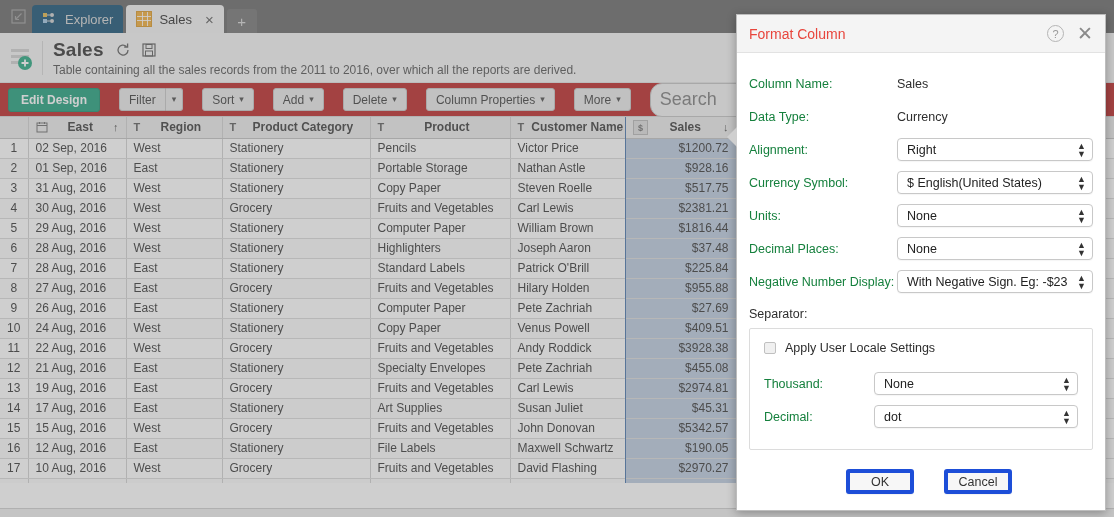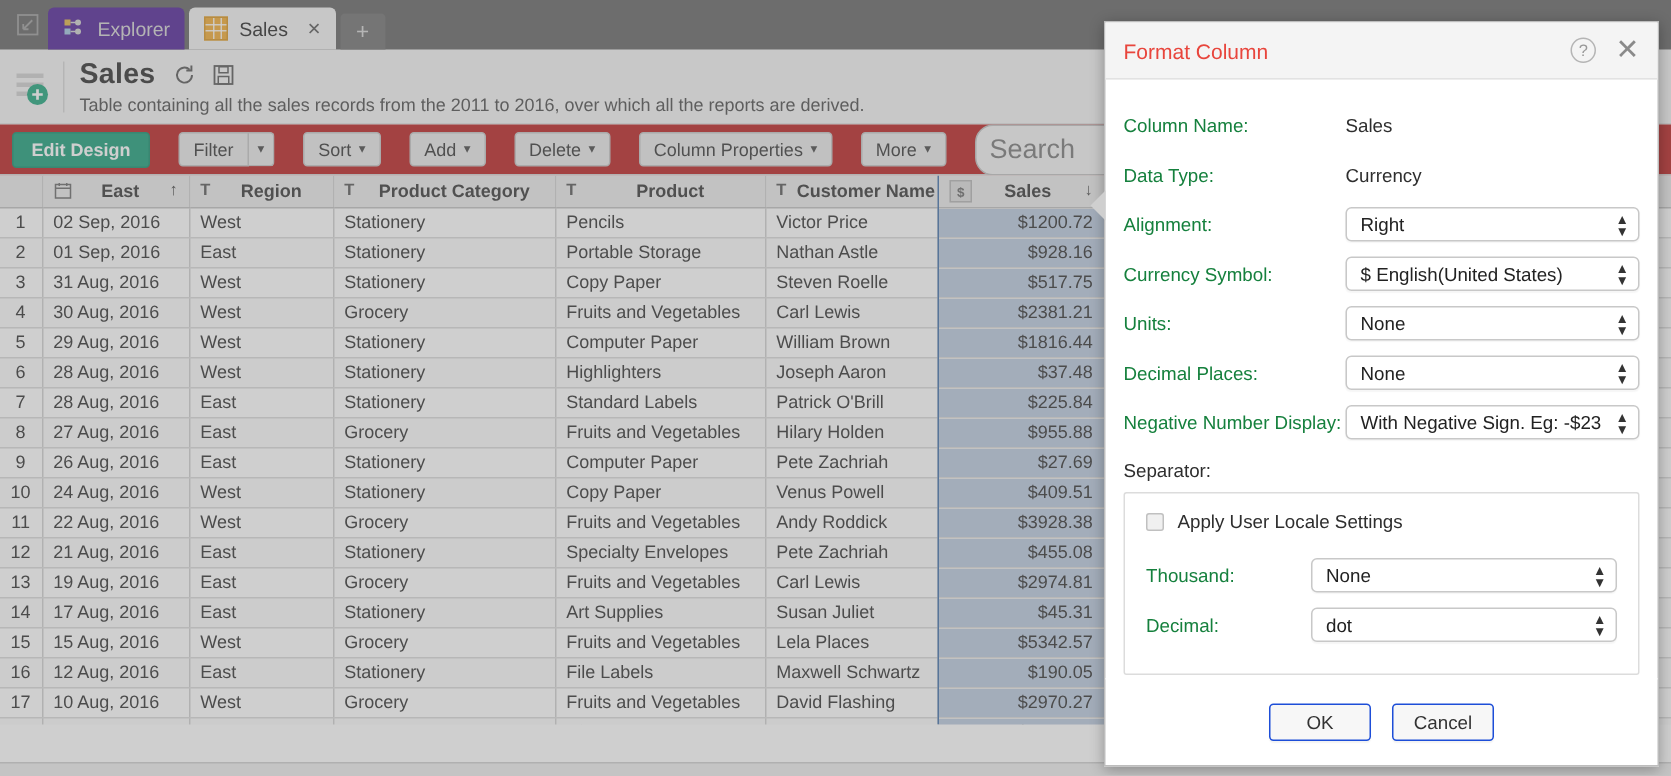--- a/index.html
+++ b/index.html
@@ -32,21 +32,21 @@
   .home-icon {
     width: 28px; height: 33px; display: flex;
     align-items: center; justify-content: center;
   }
   .home-icon svg { display:block; }
   .tab {
     height: 28px; display: flex; align-items: center; gap: 7px;
     padding: 0 10px 0 10px; margin-right: 3px;
     border-radius: 4px 4px 0 0;
     font-size: 13px; color: #d4d4d4;
-    background: #4c1d95; position: relative;
+    background: #0c4a6e; position: relative;
   }
   .tab.active { background: #f2f2f2; color: #222; }
   .tab .tab-label { white-space: nowrap; }
   .tab .close-x {
     font-size: 15px; line-height: 1; color: #555; margin-left: 6px;
     font-family: "Liberation Sans", sans-serif;
   }
   .tab-add {
     height: 24px; width: 30px; background: #6e6e6e; border-radius: 3px 3px 0 0;
     display:flex; align-items:center; justify-content:center;
@@ -177,24 +177,25 @@
     width: 12px; height: 12px; border: 1px solid #c0c0c0; background: #f0f0f0;
     border-radius: 2px; flex: none;
   }
   .chk-lbl { font-size: 12.5px; color: #2e2e2e; }
   .frow.indent .flabel { width: 110px; }
   .dlg-foot {
     height: 58px; display:flex; align-items:center; justify-content:center; gap: 14px;
     border-top: 1px solid #fff;
   }
   .dlg-btn {
-    min-width: 68px; height: 25px; border: 1px solid #1d4ed8; border-radius: 3px;
+    min-width: 68px; height: 25px; border: 4px solid #1d4ed8; border-radius: 3px;
     background: #f7f7f7; font-size: 12.5px; color: #333;
     display:flex; align-items:center; justify-content:center;
     box-shadow: 0 1px 1px rgba(0,0,0,0.05);
+    margin-left: 16px;
   }
   .dlg-pointer {
     position: absolute; left: -10px; top: 112px; width: 0; height: 0;
     border-top: 10px solid transparent; border-bottom: 10px solid transparent;
     border-right: 10px solid #cfcfcf; z-index: 61;
   }
   .bottom-strip {
     position: absolute; left:0; right:0; bottom:0; height: 9px; background: #c4c4c4;
     border-top: 1px solid #b0b0b0; z-index: 45;
   }
@@ -528,21 +529,21 @@
               <td class="">Susan Juliet</td>
               <td class="num selcol">$45.31</td>
               <td></td>
             </tr>
             <tr>
               <td class="rownum">15</td>
               <td class="">15 Aug, 2016</td>
               <td class="">West</td>
               <td class="">Grocery</td>
               <td class="">Fruits and Vegetables</td>
-              <td class="">Lela Places</td>
+              <td class="">John Donovan</td>
               <td class="num selcol">$5342.57</td>
               <td></td>
             </tr>
             <tr>
               <td class="rownum">16</td>
               <td class="">12 Aug, 2016</td>
               <td class="">East</td>
               <td class="">Stationery</td>
               <td class="">File Labels</td>
               <td class="">Maxwell Schwartz</td>

